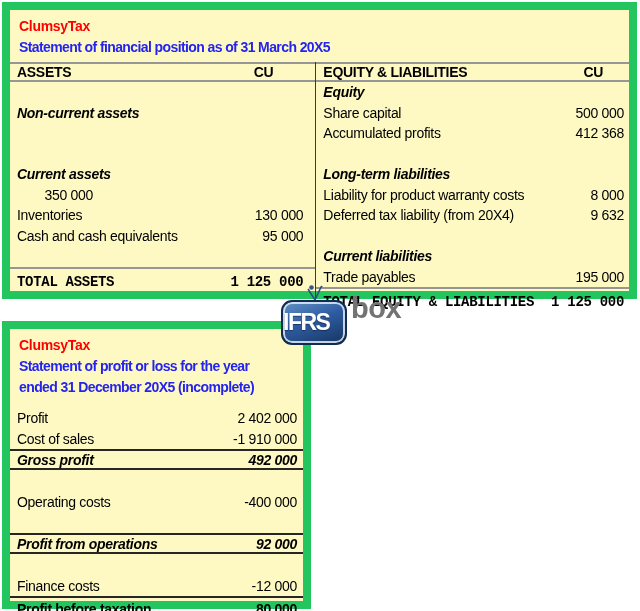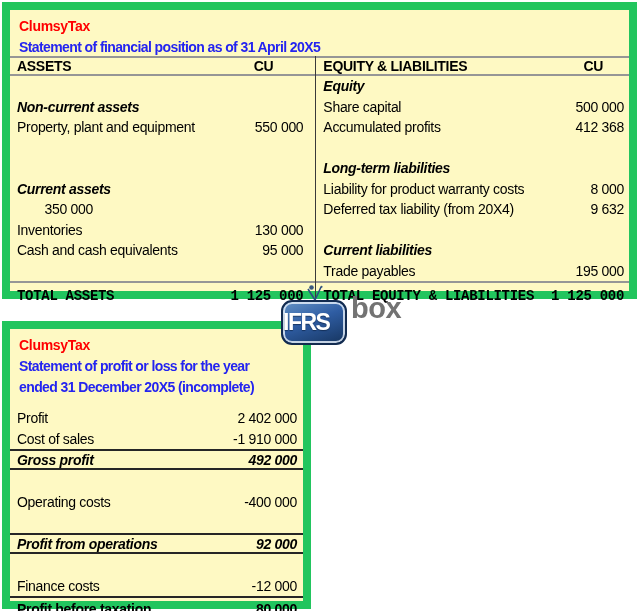--- a/index.html
+++ b/index.html
@@ -11,21 +11,21 @@
   .block { position:absolute; box-sizing:border-box; background:#fef9c3; border:8px solid #22c55e; }
   #sofp { left:2px; top:2px; width:635px; height:297px; }
   #pnl  { left:2px; top:321px; width:309px; height:288px; }
 
   .title-area { padding:5px 0 0 9px; box-sizing:border-box; }
   #sofp .title-area { height:52px; }
   #pnl  .title-area { height:78px; }
   .company { color:#ff0000; font-weight:bold; font-size:14px; line-height:22px; letter-spacing:-0.3px; white-space:nowrap; }
   .stmt-title { color:#2424f0; font-weight:bold; font-size:14px; line-height:21px; letter-spacing:-0.6px; white-space:nowrap; }
 
-  .cols { display:flex; height:241px;align-items:center; }
+  .cols { display:flex; height:241px; }
   .col { box-sizing:border-box; }
   .col.left  { width:316px; border-right:1px solid #3a3a3a; }
   .col.right { flex:1; }
 
   .hdr { display:flex; align-items:center; height:20px; box-sizing:border-box;
          border-top:2px solid #969696; border-bottom:2px solid #969696; font-weight:bold; }
   .row { display:flex; align-items:center; height:20.5px; box-sizing:border-box; }
   .lbl { flex:1; min-width:0; padding-left:7px; white-space:nowrap; overflow:visible; }
   .val { width:95px; text-align:right; white-space:nowrap; }
   .col.left  .val { padding-right:12px; box-sizing:border-box; }
@@ -60,40 +60,36 @@
                     color:#737373; letter-spacing:-0.5px; }
 </style>
 </head>
 <body>
 
 <div class="canvas">
 
   <div class="block" id="sofp">
     <div class="title-area">
       <div class="company">ClumsyTax</div>
-      <div class="stmt-title">Statement of financial position as of 31 April 20X5</div>
+      <div class="stmt-title">Statement of financial position as of 31 March 20X5</div>
     </div>
     <div class="cols">
 
       <div class="col left">
         <div class="hdr">
           <span class="lbl">ASSETS</span>
           <span class="cu">CU</span>
         </div>
         <div class="row">
           <span class="lbl"></span>
           <span class="val"></span>
         </div>
         <div class="row sec">
           <span class="lbl">Non-current assets</span>
           <span class="val"></span>
-        </div>
-        <div class="row">
-          <span class="lbl">Property, plant and equipment</span>
-          <span class="val">550 000</span>
         </div>
         <div class="row">
           <span class="lbl"></span>
           <span class="val"></span>
         </div>
         <div class="row">
           <span class="lbl"></span>
           <span class="val"></span>
         </div>
         <div class="row sec">

